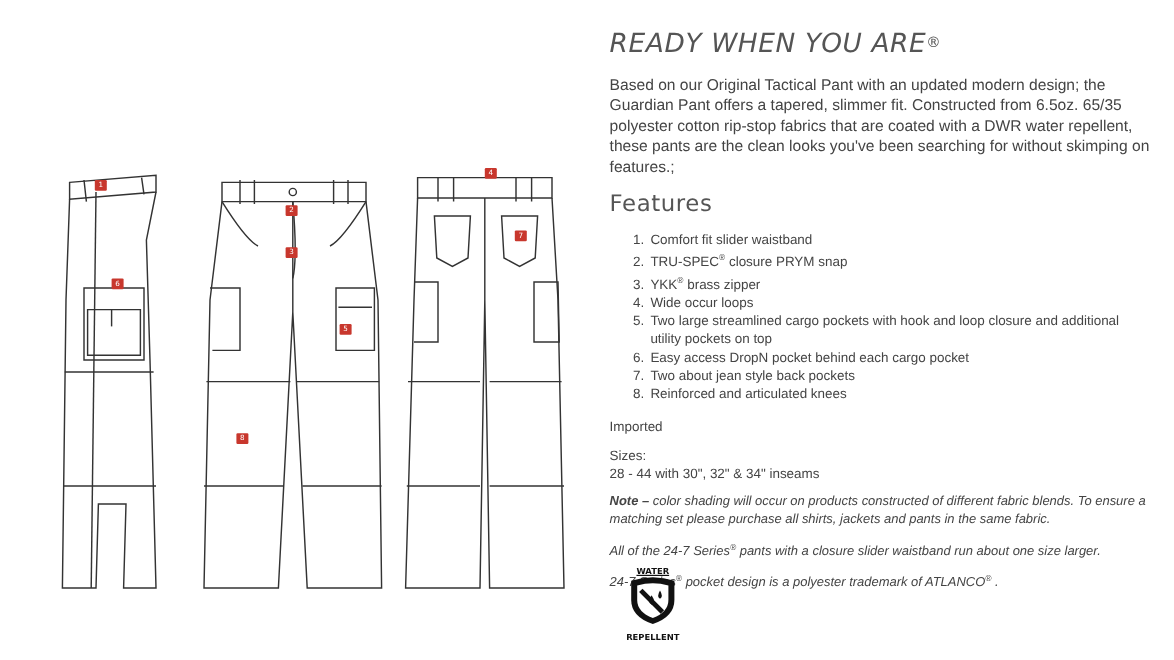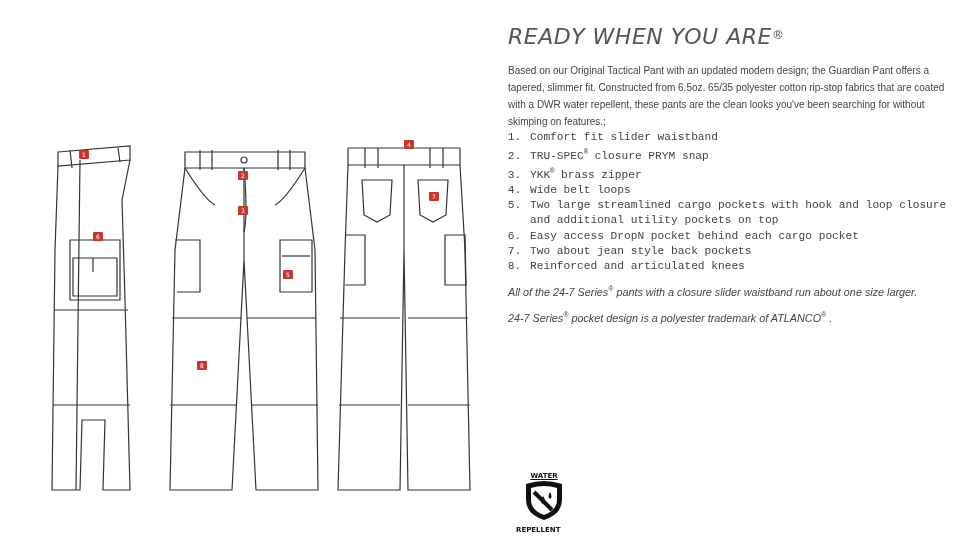--- a/index.html
+++ b/index.html
@@ -1,23 +1,23 @@
 <!DOCTYPE html>
 <html><head>
 <meta charset="utf-8">
 <style>
   html, body { margin:0; padding:0; background:#ffffff; }
   body { width:978px; height:550px; position:relative; overflow:hidden; font-family:"Liberation Sans", sans-serif; color:#444; }
   .left { position:absolute; left:0; top:0; width:500px; height:550px; }
   .right { position:absolute; left:508px; top:22px; width:450px; }
   h1.title { margin:0; font-family:"DejaVu Sans", sans-serif; font-weight:normal; font-size:22px; letter-spacing:0.5px; color:#555; line-height:30px;font-style:italic; }
   h1.title sup { font-size:12px; vertical-align:top; position:relative; top:-2px; }
-  .intro { margin:10px 0 0 0; font-size:10px; line-height:17px; color:#444; }
+  .intro { margin:10px 0 0 0; font-size:13px; line-height:17px; color:#444; }
   h2.features { margin:12px 0 6px 0; font-family:"DejaVu Sans", sans-serif; font-weight:normal; font-size:19px; color:#555; letter-spacing:0.5px; }
-  ol.feat { margin:0; padding-left:20px; font-size:11.2px; line-height:15.2px; color:#444;font-family:Liberation Mono, monospace; }
+  ol.feat { margin:12px; padding-left:20px; font-size:11.2px; line-height:15.2px; color:#444; }
   ol.feat li { padding-left:2px; }
   sup.r { font-size:7px; }
   p.txt { margin:8px 0 0 0; font-size:11.2px; line-height:15.5px; color:#444; }
   p.it { margin:7px 0 0 0; font-size:10.8px; line-height:15.5px; color:#444; font-style:italic; }
   .badge { position:absolute; left:516px; top:472px; width:56px; height:60px; }
   .marker { position:absolute; width:10px; height:9px; background:#c8372d; color:#fff; font-size:6px; line-height:9px; text-align:center; font-family:"DejaVu Sans", sans-serif; border-radius:1px; }
 </style>
 </head>
 <body>
 
@@ -72,38 +72,45 @@
   <div class="marker" style="left:283px;top:270px;">5</div>
   <div class="marker" style="left:93px;top:232px;">6</div>
   <div class="marker" style="left:429px;top:192px;">7</div>
   <div class="marker" style="left:197px;top:361px;">8</div>
 </div>
 
 <div class="right">
   <h1 class="title"><span>READY WHEN YOU ARE</span><sup>®</sup></h1>
   <p class="intro">Based on our Original Tactical Pant with an updated modern design; the Guardian Pant offers a tapered, slimmer fit. Constructed from 6.5oz. 65/35 polyester cotton rip-stop fabrics that are coated with a DWR water repellent, these pants are the clean looks you've been searching for without skimping on features.;</p>
 
+  <h2 class="features">Features</h2>
   <ol class="feat">
     <li><span>Comfort fit slider waistband</span></li>
     <li><span>TRU-SPEC</span><sup class="r">®</sup><span> closure PRYM snap</span></li>
     <li><span>YKK</span><sup class="r">®</sup><span> brass zipper</span></li>
-    <li><span>Wide belt loops</span></li>
+    <li><span>Wide occur loops</span></li>
     <li><span>Two large streamlined cargo pockets with hook and loop closure and additional utility pockets on top</span></li>
     <li><span>Easy access DropN pocket behind each cargo pocket</span></li>
     <li><span>Two about jean style back pockets</span></li>
     <li><span>Reinforced and articulated knees</span></li>
   </ol>
 
+  <p class="txt">Imported</p>
+  <p class="txt">
+    <span>Sizes:</span><br>
+    <span>28 - 44 with 30", 32" &amp; 34" inseams</span>
+  </p>
+  <p class="it"><b>Note –</b><span> color shading will occur on products constructed of different fabric blends. To ensure a matching set please purchase all shirts, jackets and pants in the same fabric.</span></p>
   <p class="it"><span>All of the 24-7 Series</span><sup class="r">®</sup><span>  pants with a closure slider waistband run about one size larger.</span></p>
   <p class="it"><span>24-7 Series</span><sup class="r">®</sup><span>  pocket design is a polyester trademark of ATLANCO</span><sup class="r">®</sup><span> .</span></p>
 </div>
 
 <div class="badge">
   <div style="text-align:center;font-size:7px;font-weight:bold;color:#111;font-family:'DejaVu Sans',sans-serif;text-decoration:underline;">WATER</div>
   <svg width="56" height="42" viewBox="0 0 56 42">
     <path d="M10 4 Q28 -2 46 4 L46 20 Q46 34 28 40 Q10 34 10 20 Z" fill="#111"></path>
     <path d="M15 8 Q28 4 41 8 L41 20 Q41 30 28 35 Q15 30 15 20 Z" fill="#fff"></path>
     <path d="M18 12 L36 30" stroke="#111" stroke-width="4"></path>
     <path d="M27 16 Q23 22 27 24 Q31 22 27 16 Z" fill="#111"></path>
     <path d="M34 12 Q31 17 34 19 Q37 17 34 12 Z" fill="#111"></path>
   </svg>
-  <div style="font-size:7px;font-weight:bold;color:#111;font-family:'DejaVu Sans',sans-serif;">REPELLENT</div>
+  <div style="text-align:center;font-size:7px;font-weight:bold;color:#111;font-family:'DejaVu Sans',sans-serif;">REPELLENT</div>
 </div>
 
 </body></html>

